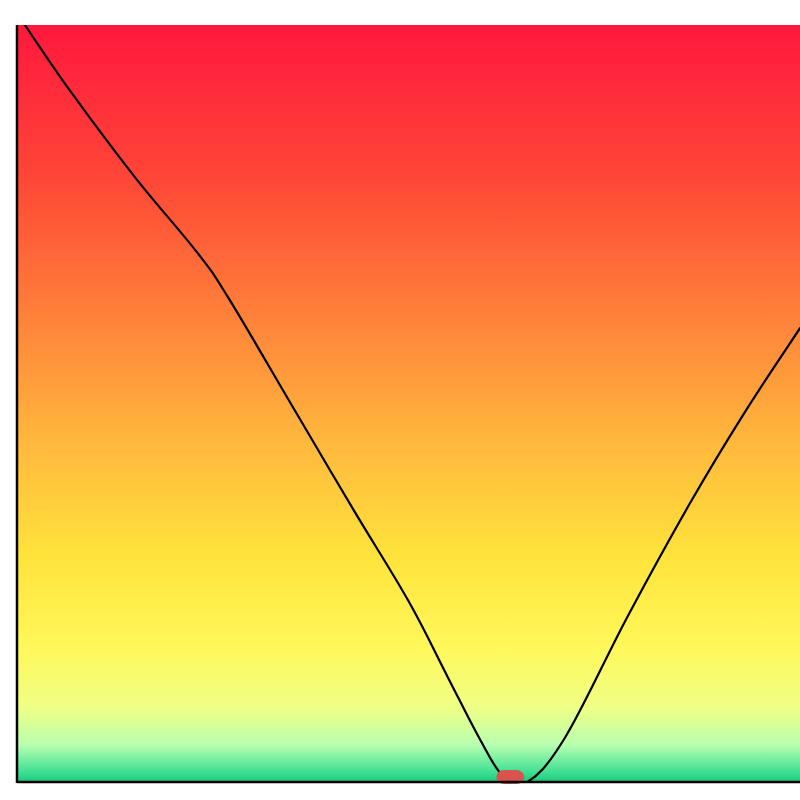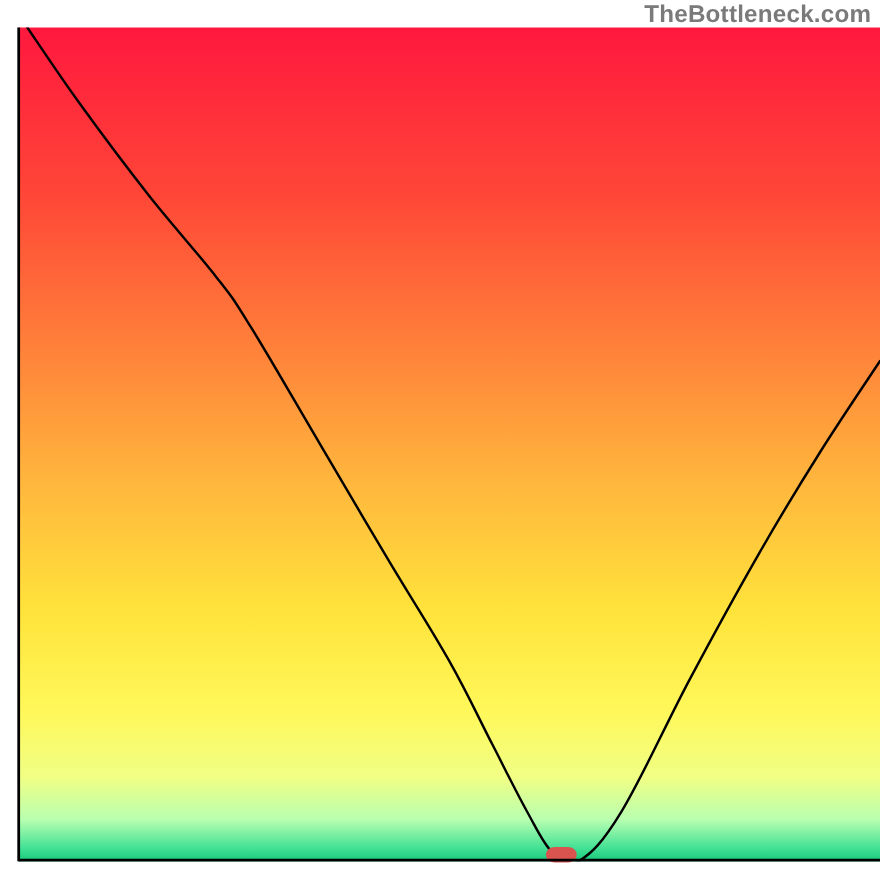--- a/index.html
+++ b/index.html
@@ -47,21 +47,20 @@
   }
   .marker {
     fill: #d9534f;
     stroke: none;
   }
 </style>
 </head>
 <body>
 
 <div class="chart-wrap">
-  <div class="watermark">TheBottleneck.com</div>
   <svg class="chart" viewBox="0 0 800 800">
     <defs>
       <linearGradient id="bg-grad" x1="0" y1="0" x2="0" y2="1">
           <stop offset="0.00%" stop-color="#ff183e"></stop>
           <stop offset="20.00%" stop-color="#ff4637"></stop>
           <stop offset="40.00%" stop-color="#ff863a"></stop>
           <stop offset="55.00%" stop-color="#ffb83d"></stop>
           <stop offset="70.00%" stop-color="#ffe33b"></stop>
           <stop offset="82.00%" stop-color="#fff85a"></stop>
           <stop offset="90.00%" stop-color="#f0ff85"></stop>

